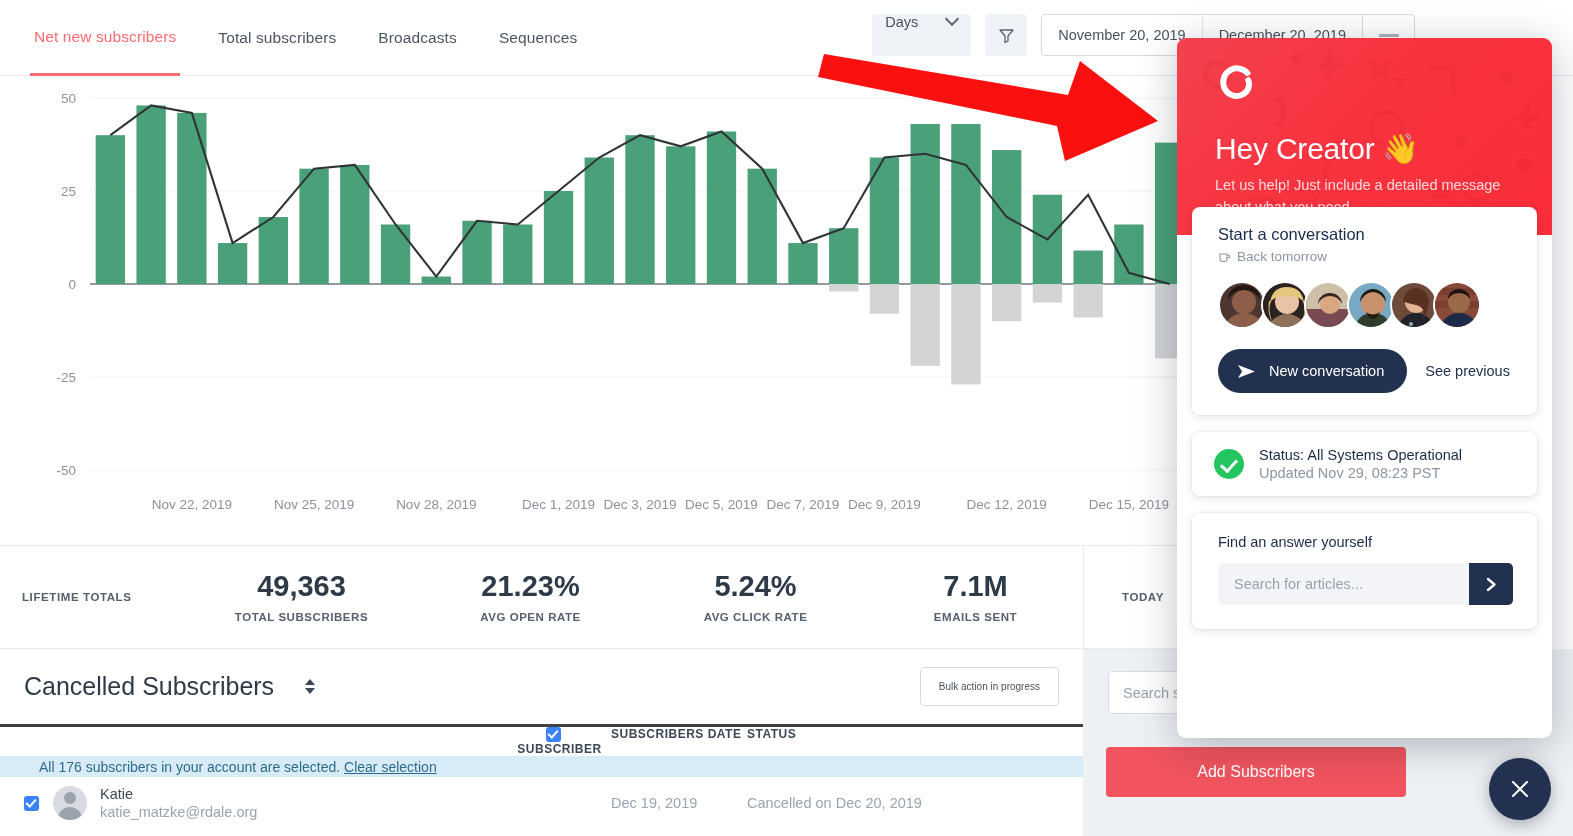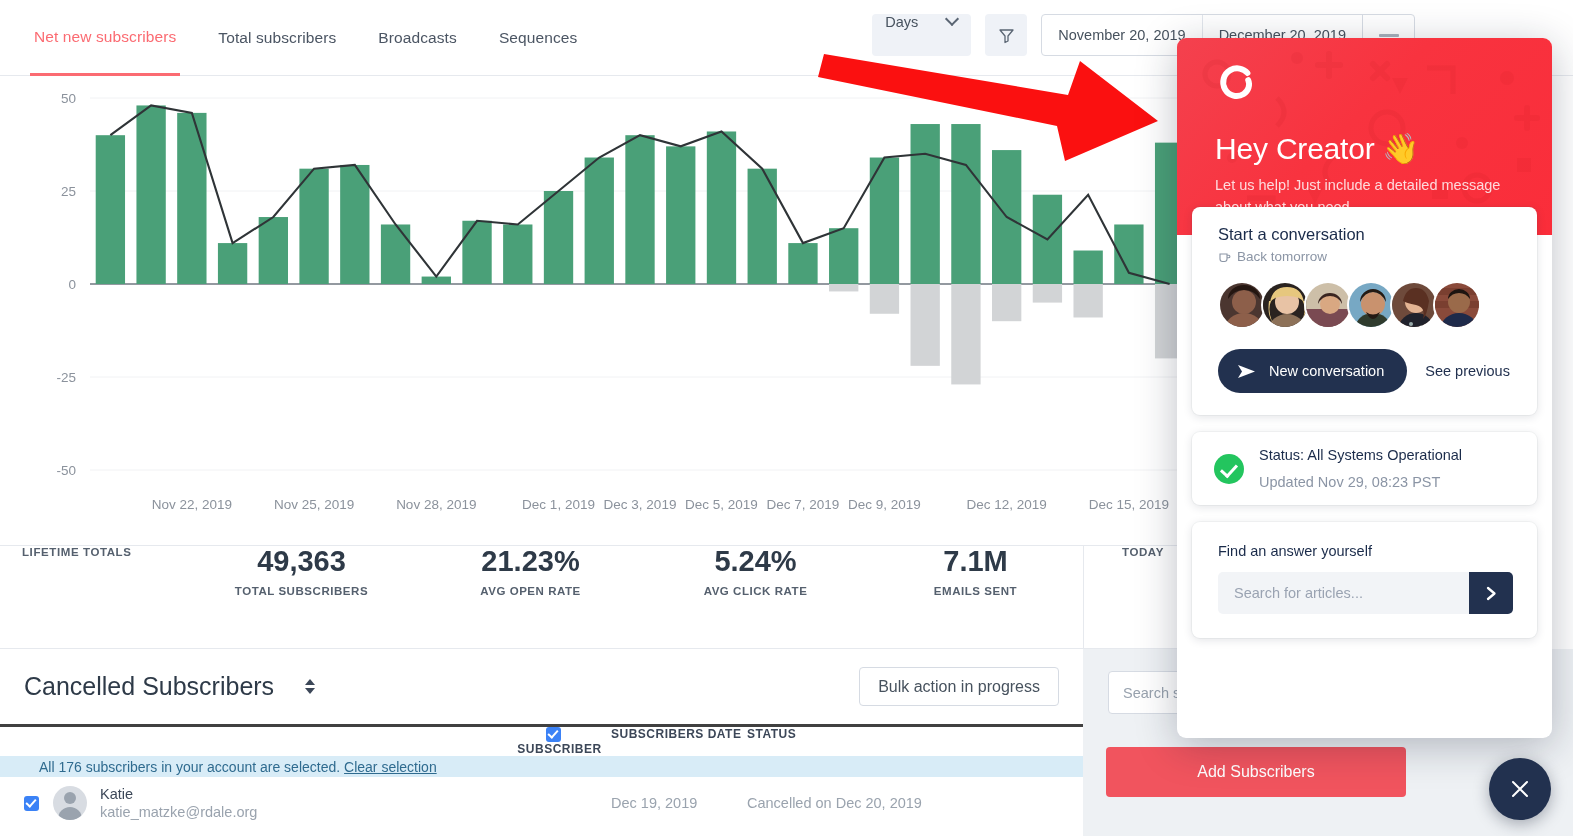--- a/index.html
+++ b/index.html
@@ -59,21 +59,21 @@
   .chartwrap { position:absolute; left:0; top:76px; width:1200px; height:469px; background:#fff; }
   .chartsvg { display:block; }
 
   
   .arrow { position:absolute; left:810px; top:45px; pointer-events:none; z-index:40; }
 
   
   .totals {
     position:absolute; left:0; top:545px; width:1506px; height:104px;
     border-top:1px solid #e6e9ee; border-bottom:1px solid #e6e9ee; background:#fff;
-    display:flex; align-items:flex-start;
+    display:flex; align-items:center;
   }
   .tot-label {
     font-size:11.5px; font-weight:bold; letter-spacing:0.6px; color:#55606e;
     padding-left:22px; width:185px;
   }
   .tot-cell { flex:0 0 auto; text-align:center; }
   .tot-val { font-size:29px; font-weight:bold; color:#2e3a48; line-height:1.05; }
   .tot-cap { font-size:11.5px; font-weight:bold; letter-spacing:0.55px; color:#55606e; margin-top:9px; }
   .tot-divider { width:1px; align-self:stretch; background:#e6e9ee; }
   .tot-today { font-size:11.5px; font-weight:bold; letter-spacing:0.6px; color:#55606e; text-align:center; }
@@ -83,21 +83,21 @@
   .sub-head { height:75px; display:flex; align-items:center; padding:0 24px; }
   .sub-title { font-size:25px; color:#2e3a48; font-weight:normal; }
   .sortbtn {
     margin-left:26px; width:20px; height:26px; display:flex; flex-direction:column;
     align-items:center; justify-content:center; gap:3px; cursor:pointer;
   }
   .caret-up { width:0;height:0; border-left:5px solid transparent; border-right:5px solid transparent; border-bottom:6px solid #3c4758; }
   .caret-dn { width:0;height:0; border-left:5px solid transparent; border-right:5px solid transparent; border-top:6px solid #3c4758; }
   .bulkbtn {
     margin-left:auto; height:39px; padding:0 18px; background:#fff; border:1px solid #d6dbe3;
-    border-radius:4px; font-size:16px; color:#47525e; cursor:pointer;
+    border-radius:4px; font-size:10px; color:#47525e; cursor:pointer;
     font-family:"Liberation Sans", sans-serif;
     text-align:center;
   }
   .rightsearch { position:absolute; left:1083px; top:649px; width:490px; height:187px; background:#eef1f4; }
   .searchsub {
     position:absolute; left:25px; top:22px; width:300px; height:43px;
     border:1px solid #d6dbe3; border-radius:4px; background:#fff;
     display:flex; align-items:center; padding:0 14px; font-size:14.5px; color:#98a2ae;
   }
   .addbtn {
@@ -171,21 +171,21 @@
     height:44px; padding:0 23px 0 19px; background:#22314f; color:#fff; border:none; border-radius:22px;
     display:flex; align-items:center; gap:13px; font-size:14.5px; cursor:pointer;
     font-family:"Liberation Sans", sans-serif;
   }
   .seeprev { font-size:14.5px; color:#22314f; cursor:pointer; }
 
   .statuscard { display:flex; align-items:center; gap:15px; padding:15px 24px 15px 22px; }
   .okicon { width:30px; height:30px; border-radius:50%; background:#23c55e; position:relative; flex:0 0 auto; }
   .okicon::after{ content:""; position:absolute; left:10px; top:7px; width:7px; height:13px; border-right:3px solid #fff; border-bottom:3px solid #fff; transform:rotate(42deg); }
   .st1 { font-size:14.5px; color:#1a2b4a; }
-  .st2 { font-size:14.5px; color:#8b95a5; margin-top:11px; }
+  .st2 { font-size:14.5px; color:#8b95a5; margin-top:2px; }
 
   .findtitle { font-size:14.5px; color:#1a2b4a; }
   .searchrow { display:flex; margin-top:13px; height:42px; border-radius:5px; overflow:hidden; }
   .searchfield { flex:1; background:#f2f4f7; display:flex; align-items:center; padding:0 16px; font-size:14.5px; color:#9aa3b2; cursor:text; }
   .searchgo { width:44px; background:#22314f; display:flex; align-items:center; justify-content:center; cursor:pointer; }
 
   .closebtn {
     position:absolute; right:22px; bottom:16px; width:62px; height:62px; border-radius:50%;
     background:#22314f; display:flex; align-items:center; justify-content:center; z-index:70;
     box-shadow:0 4px 16px rgba(20,30,50,.35); cursor:pointer;

